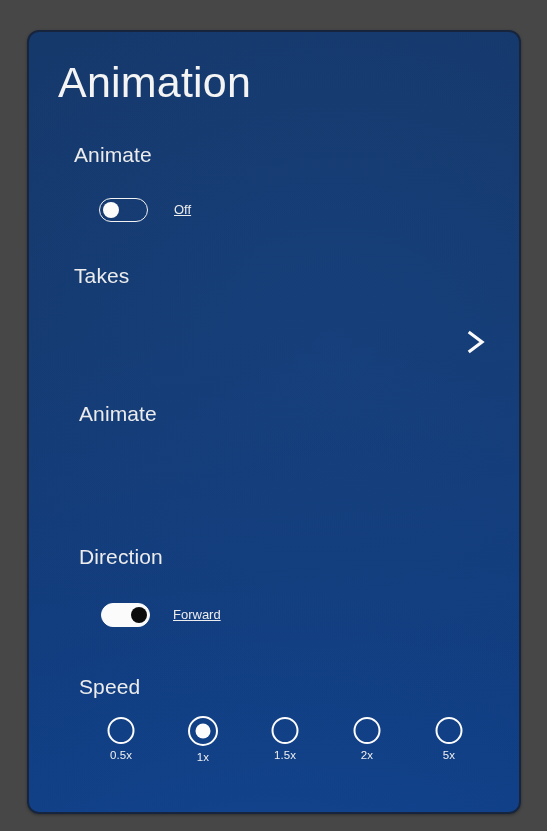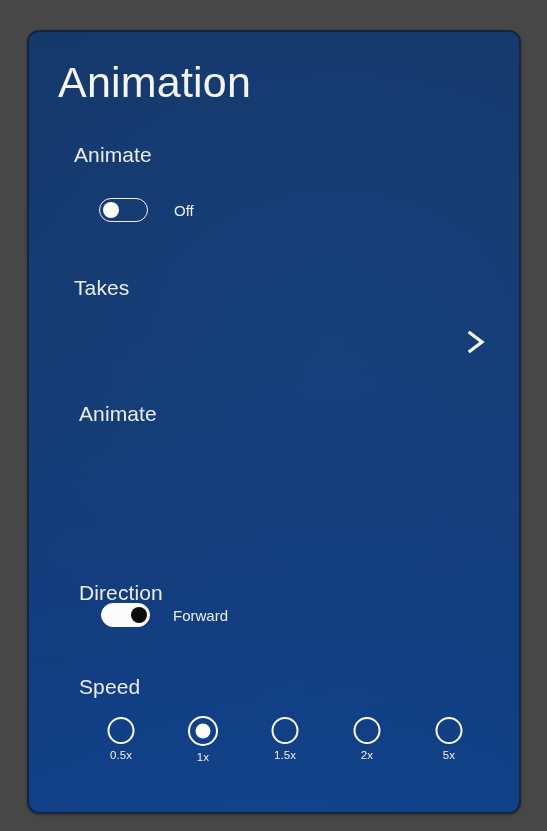--- a/index.html
+++ b/index.html
@@ -82,23 +82,24 @@
     position: absolute;
     right: 2.5px;
     top: 2.5px;
     width: 16px;
     height: 16px;
     border-radius: 50%;
     background: #0c0c0c;
   }
   .toggle-caption {
     position: absolute;
-    font-size: 15px;
+    font-size: 13px;
     color: #ededed;
     white-space: nowrap;
+    text-decoration: underline;
   }
 
   
   .takes-row {
     position: absolute;
     left: 47px;
     top: 290px;
     width: 420px;
     height: 40px;
   }
@@ -166,34 +167,34 @@
 
   <div class="title">Animation</div>
 
   <div class="section-label" style="left:45px; top:111px;">Animate</div>
 
   <div class="toggle off" style="left:70px; top:166px;">
     <div class="knob"></div>
   </div>
   <div class="toggle-caption" style="left:145px; top:170px;">Off</div>
 
-  <div class="section-label" style="left:45px; top:244px;">Takes</div>
+  <div class="section-label" style="left:45px; top:232px;">Takes</div>
 
   <div class="takes-row">
     <div class="chevron">
       <svg width="26" height="40" viewBox="0 0 26 40" aria-hidden="true">
         <polyline points="7,11 19,20 7,29" fill="none" stroke="#fbfbfb" stroke-width="3.2" stroke-linecap="square" stroke-linejoin="miter"></polyline>
       </svg>
     </div>
   </div>
 
   <div class="section-label" style="left:50px; top:370px;">Animate</div>
 
 
-  <div class="section-label" style="left:50px; top:513px;margin-top:36px;">Direction</div>
+  <div class="section-label" style="left:50px; top:513px;">Direction</div>
 
   <div class="toggle on" style="left:72px; top:571px;">
     <div class="knob"></div>
   </div>
   <div class="toggle-caption" style="left:144px; top:575px;">Forward</div>
 
   <div class="section-label" style="left:50px; top:631px;margin-top:12px;">Speed</div>
 
   <div class="radio-group sp" style="left:4px; top:685px; width:494px; height:60px;">
 

